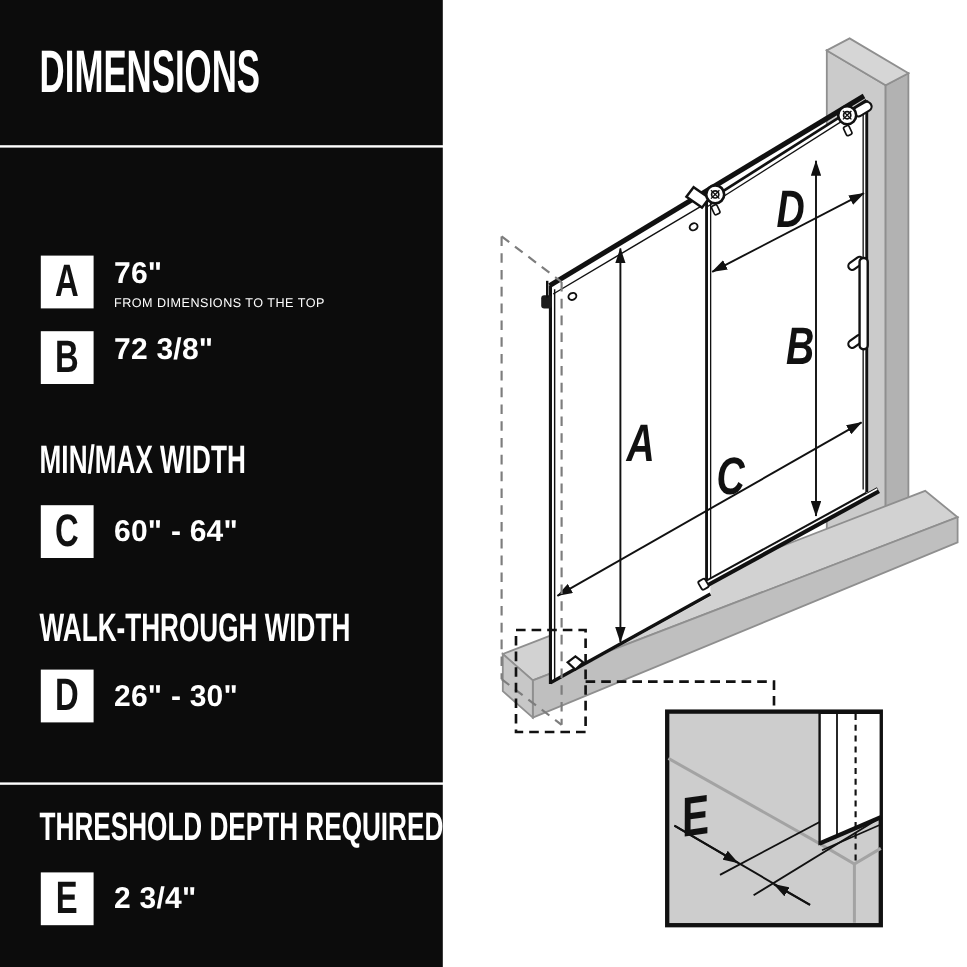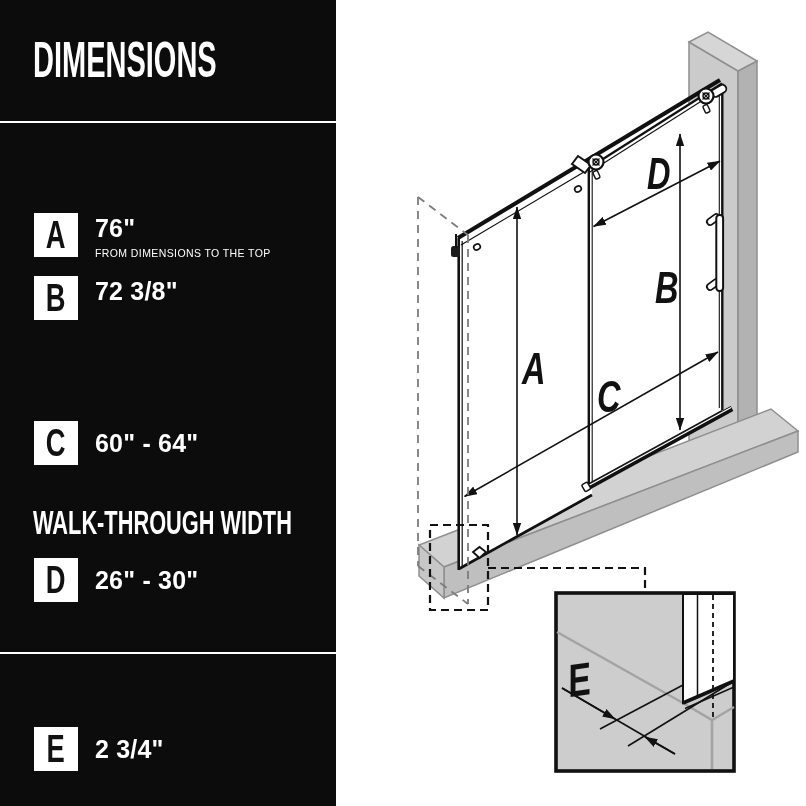--- a/index.html
+++ b/index.html
@@ -1,19 +1,19 @@
 <!DOCTYPE html>
 <html style="--sidebar-bg: #0c0c0c; --sidebar-text: #ffffff; --canvas-bg: #ffffff; --line-black: #111111; --wall-gray: #cbcbcb; --threshold-gray: #d2d2d2; --ghost-dash-gray: #7d7d7d;"><head>
 <meta charset="utf-8">
 <style>
   html,body{margin:0;padding:0;background:#fff;}
   .stage{position:relative;width:806px;height:806px;overflow:hidden;
          background:var(--canvas-bg,#fff);
          font-family:"Liberation Sans", sans-serif;}
-  .sidebar{position:absolute;left:0;top:0;width:336px;height:806px;
+  .sidebar{position:absolute;left:0;top:0;width:369px;height:806px;
            background:var(--sidebar-bg,#0c0c0c);color:var(--sidebar-text,#fff);}
   .divider{position:absolute;left:0;width:370px;height:2px;background:#fff;}
   .cond{display:inline-block;transform-origin:left center;white-space:nowrap;font-weight:bold;}
   .title{position:absolute;left:33px;top:33px;font-size:50px;line-height:1.1;}
   .title .cond{transform:scaleX(0.58);}
   .heading{position:absolute;left:33px;font-size:33px;line-height:1.1;}
   .heading .cond{transform:scaleX(0.66);}
   .row{position:absolute;left:34px;display:flex;gap:17px;}
   .lbox{width:44px;height:44px;background:#fff;color:#111;flex:0 0 auto;
         display:flex;align-items:center;justify-content:center;}
@@ -64,20 +64,21 @@
 
     <div class="row" style="top:276px">
       <div class="lbox">
           <span>B</span>
         </div>
       <div class="vals">
         <div class="val" style="margin-top:3px">72 3/8"</div>
       </div>
     </div>
 
+    <div class="heading" style="top:365px"><span class="cond">MIN/MAX WIDTH</span></div>
 
     <div class="row" style="top:421px">
       <div class="lbox">
           <span>C</span>
         </div>
       <div class="vals">
           <div class="val center">60" - 64"</div>
         </div>
     </div>
 
@@ -87,20 +88,21 @@
       <div class="lbox">
           <span>D</span>
         </div>
       <div class="vals">
           <div class="val center">26" - 30"</div>
         </div>
     </div>
 
     <div class="divider" style="top:652px"></div>
 
+    <div class="heading" style="top:671px"><span class="cond">THRESHOLD DEPTH REQUIRED</span></div>
 
     <div class="row" style="top:727px">
       <div class="lbox">
           <span>E</span>
         </div>
       <div class="vals">
           <div class="val center">2 3/4"</div>
         </div>
     </div>
   </div>

